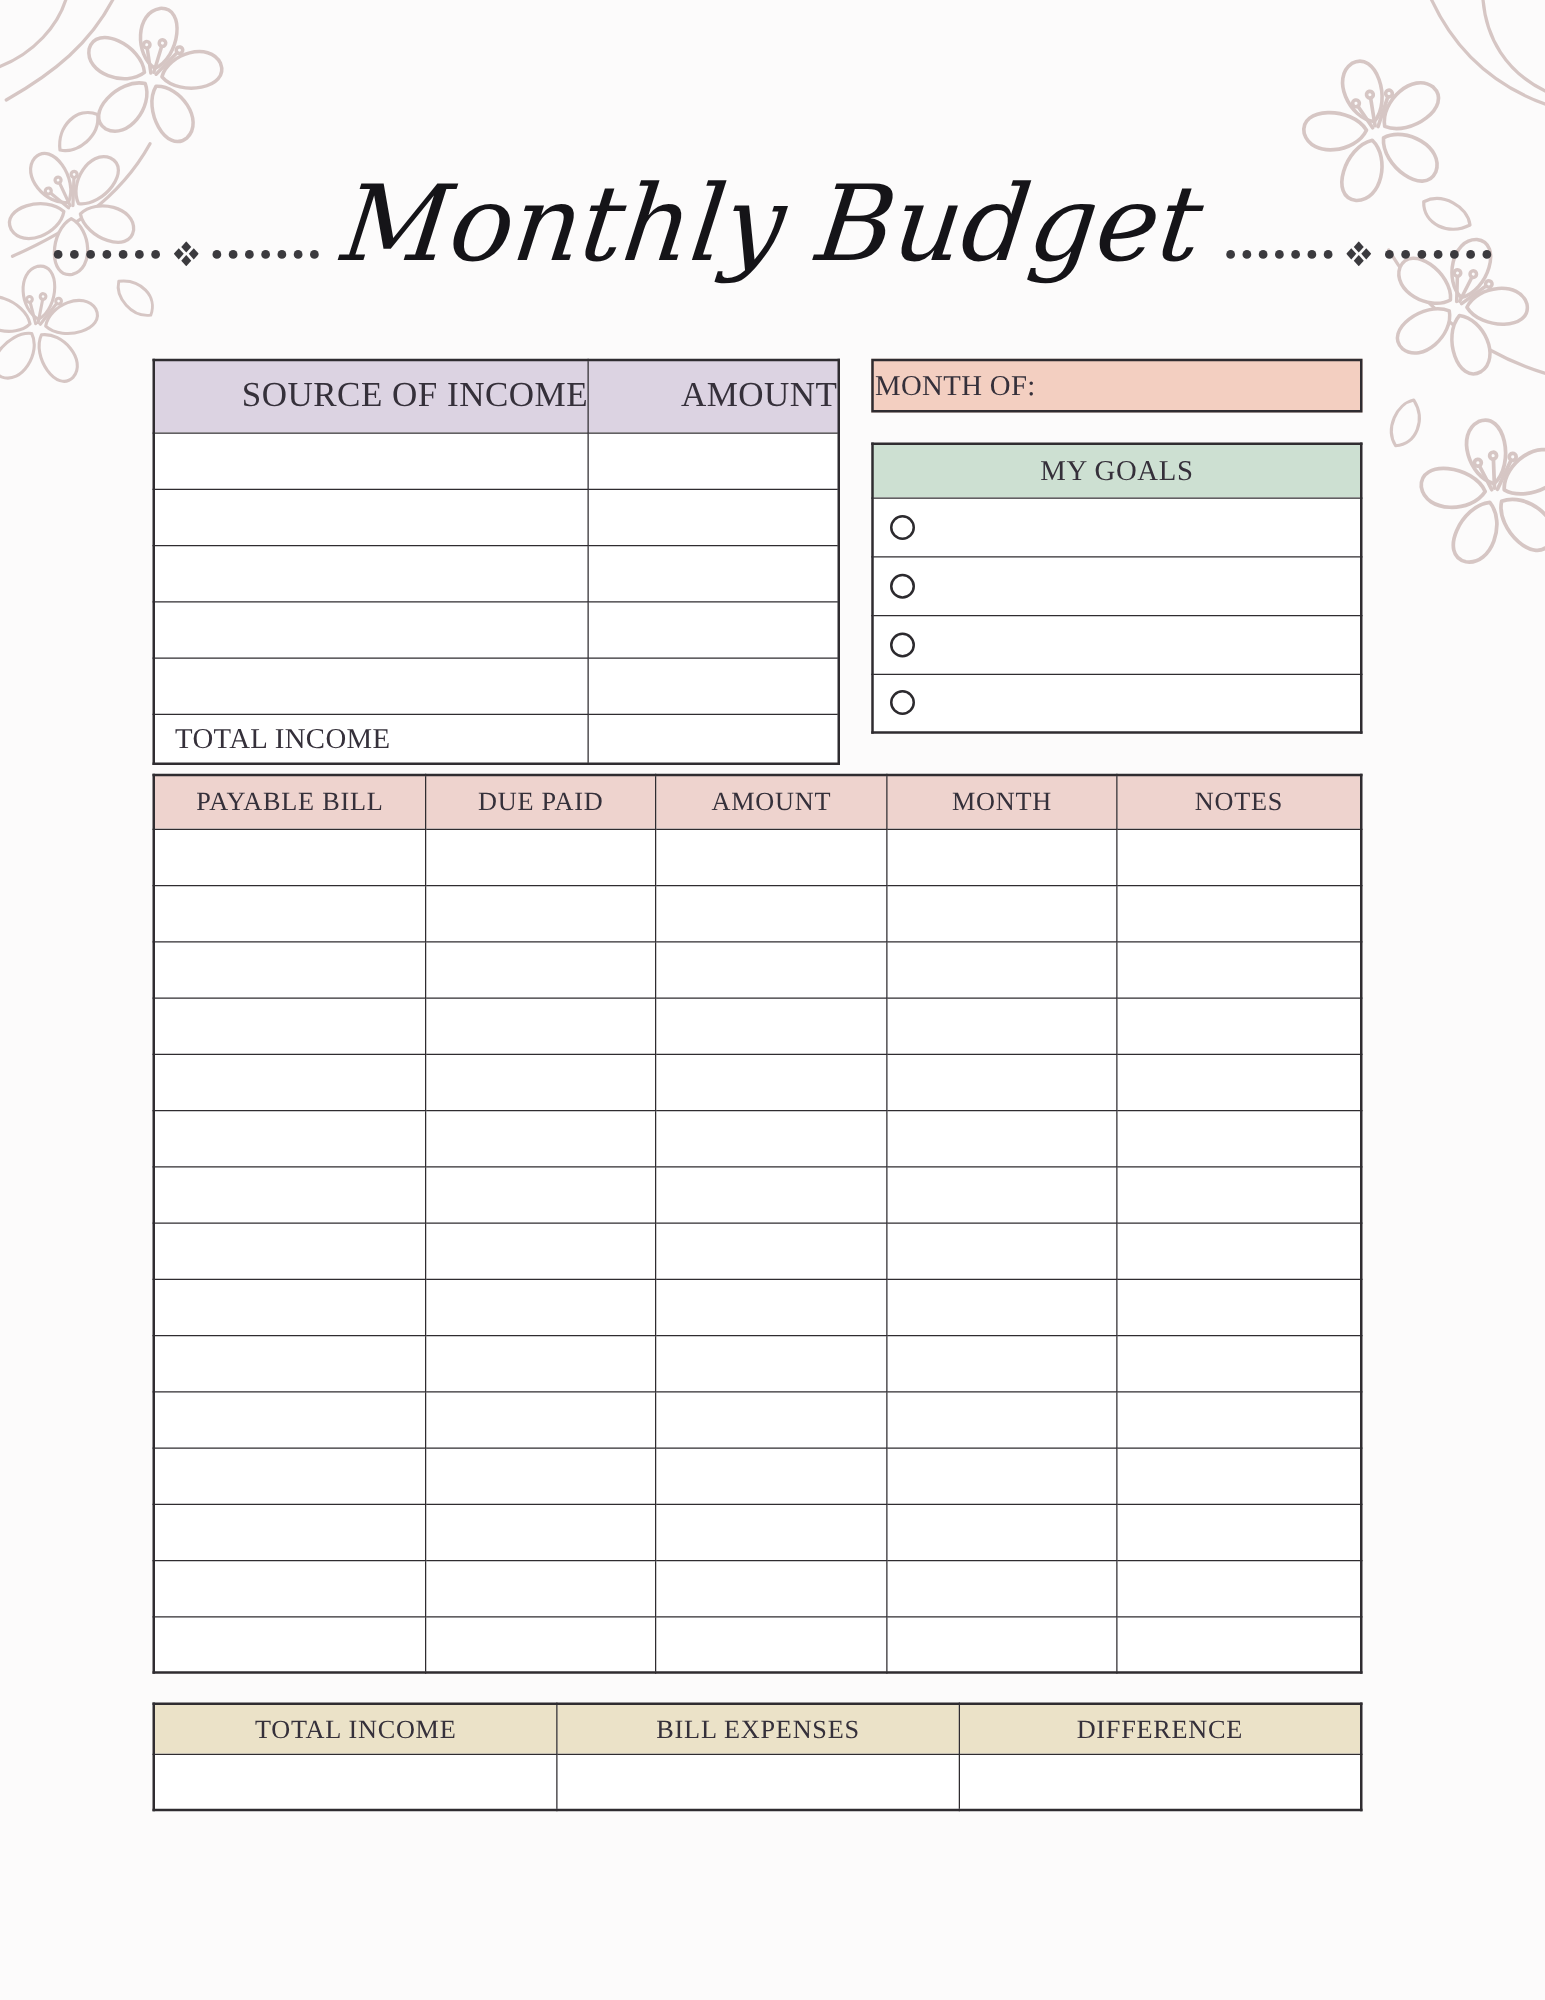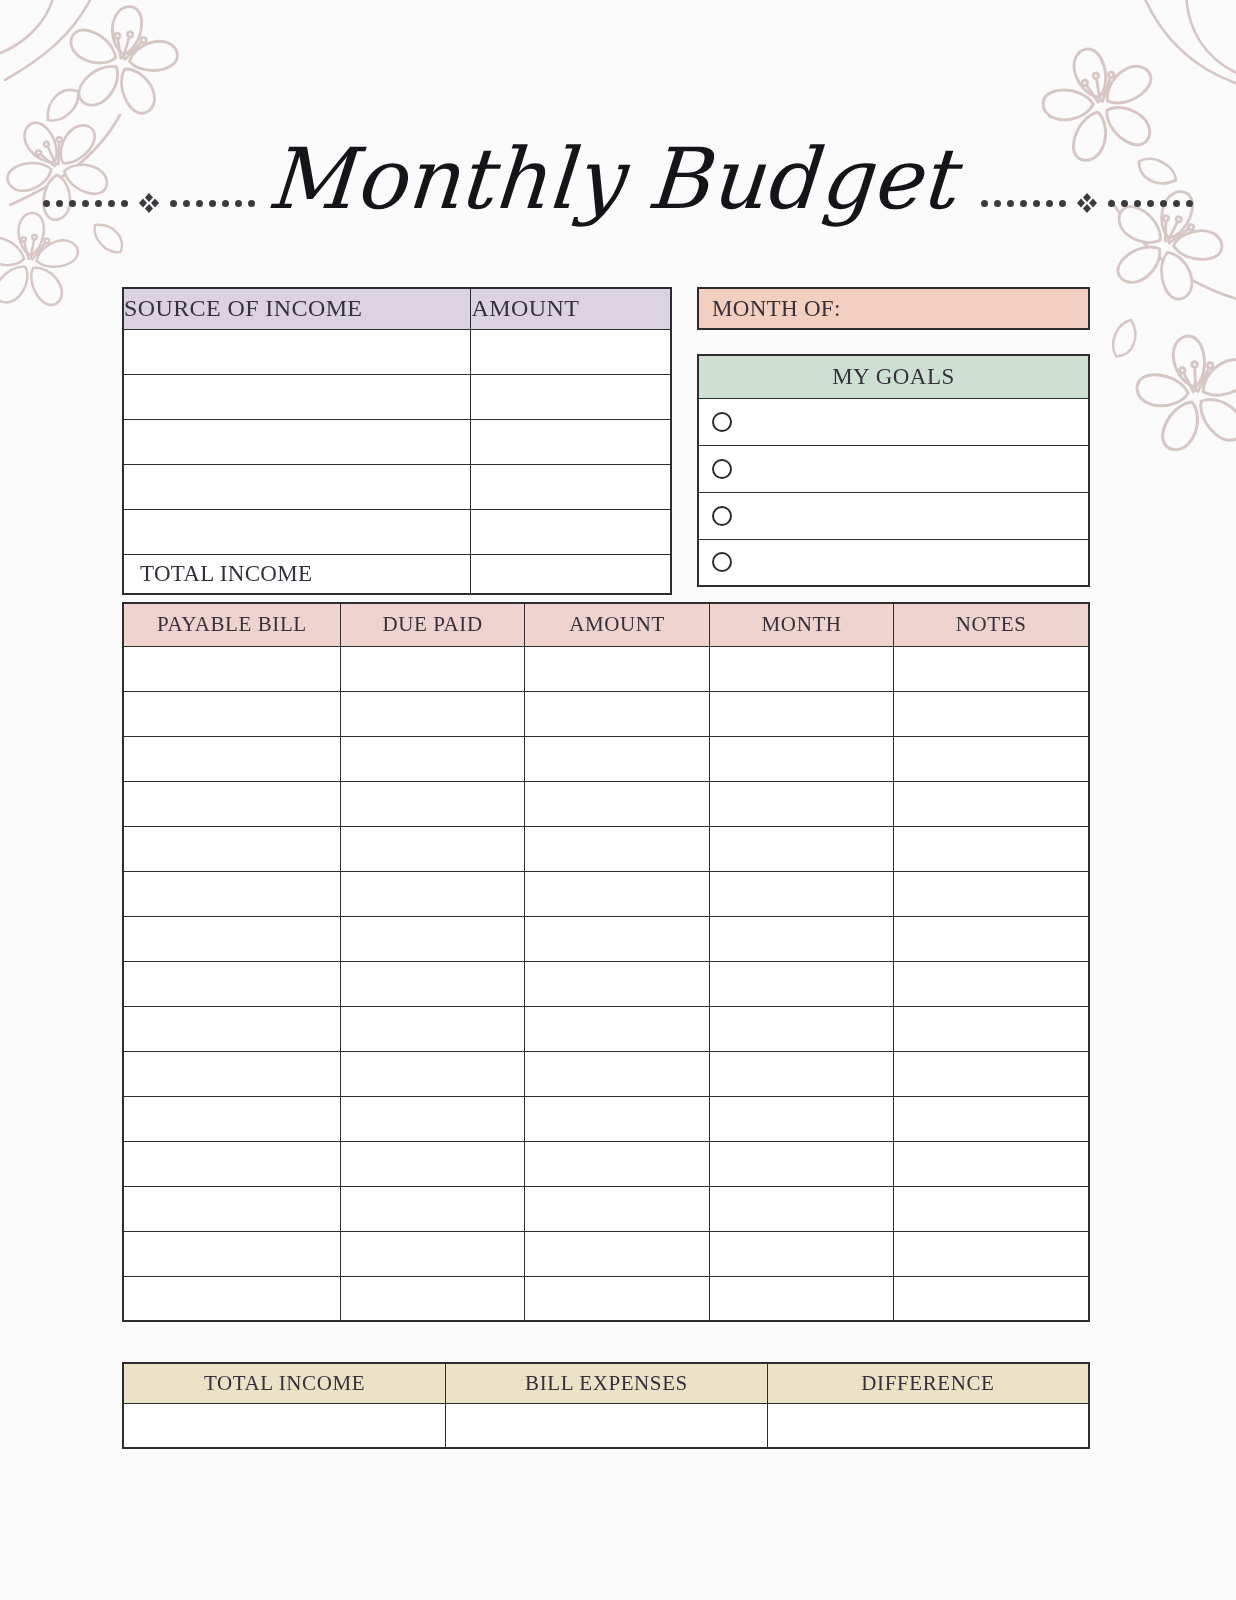--- a/index.html
+++ b/index.html
@@ -65,54 +65,54 @@
   table{ border:2.4px solid var(--border); }
   th{ font-weight:normal; }
 
   
   .top-row{
     position:absolute; top:287px; left:122px; width:968px;
     display:flex; gap:25px;
   }
   .income-table{ width:550px; flex:none; }
   .income-table th{
-    background:var(--lavender); height:41px;
-    font-size:24px; letter-spacing:0.4px; text-align:left;
+    background:var(--lavender); height:58px;
+    font-size:28px; letter-spacing:0.4px; text-align:right;
   }
   .income-table td{ height:45px; }
   .income-table tfoot td{ height:40px; }
   .income-total-label{
     font-size:23px; letter-spacing:0.3px;
     padding-left:16px; text-align:left;
   }
 
   .right-col{ flex:1; }
   .month-bar{
     height:43px; background:var(--peach);
     border:2.2px solid var(--border);
     display:flex; align-items:center;
-    padding:0 13px; gap:8px;
+    padding:0 1px; gap:8px;
     font-size:23px; letter-spacing:0.3px;
     margin-bottom:24px;
   }
   .month-value{ flex:1; height:100%; }
   .goals-table{ width:100%; }
   .goals-table th{
     background:var(--green); height:43px;
     font-size:23px; letter-spacing:0.5px; 
   }
   .goals-table td{ height:47px; padding-left:13px; }
   .goal-circle{
     display:inline-block; width:20px; height:20px;
     border:2.2px solid #2c2a2e; border-radius:50%;
     vertical-align:middle; background:#fff;
   }
 
   
-  .bills-wrap{ position:absolute; top:602px; left:122px; width:968px; }
+  .bills-wrap{ position:absolute; top:619px; left:122px; width:968px; }
   .bills-table{ width:100%; }
   .bills-table th{
     background:var(--pink); height:43px;
     font-size:21px; letter-spacing:0.6px; text-align:center;
   }
   .bills-table td{ height:45px; }
 
   
   .summary-wrap{ position:absolute; top:1362px; left:122px; width:968px; }
   .summary-table{ width:100%; }

